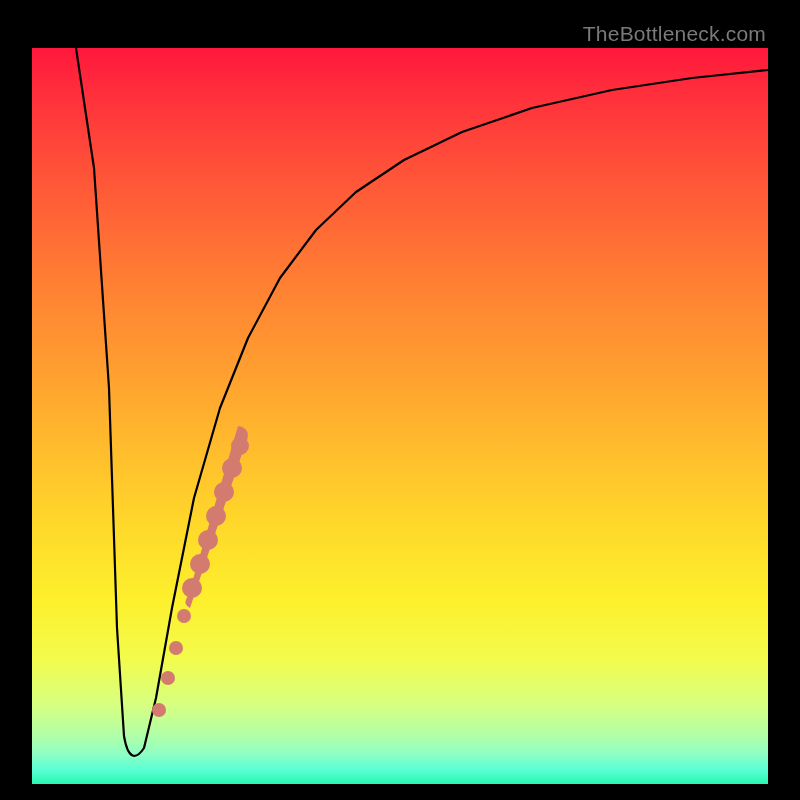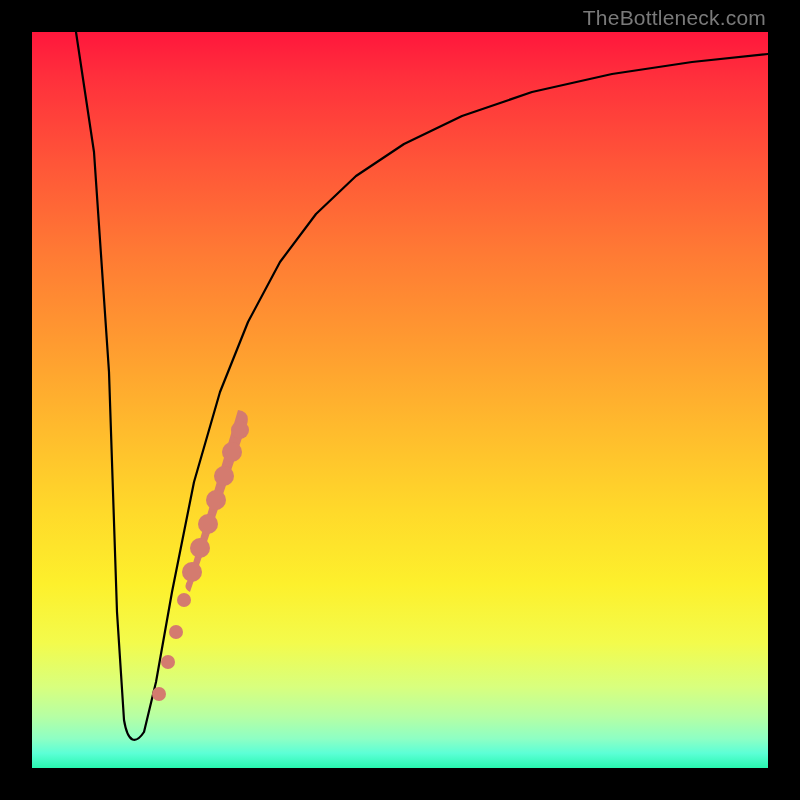--- a/index.html
+++ b/index.html
@@ -9,20 +9,21 @@
     height: 800px;
     overflow: hidden;
     background: #000;
     font-family: Arial, Helvetica, sans-serif;
   }
   .frame {
     position: relative;
     width: 800px;
     height: 717px;
     background: #000;
+    margin-top: 16px;
   }
   .plot-area {
     position: absolute;
     left: 32px;
     top: 32px;
     width: 736px;
     height: 736px;
     overflow: hidden;
   }
   .gradient-bg {

